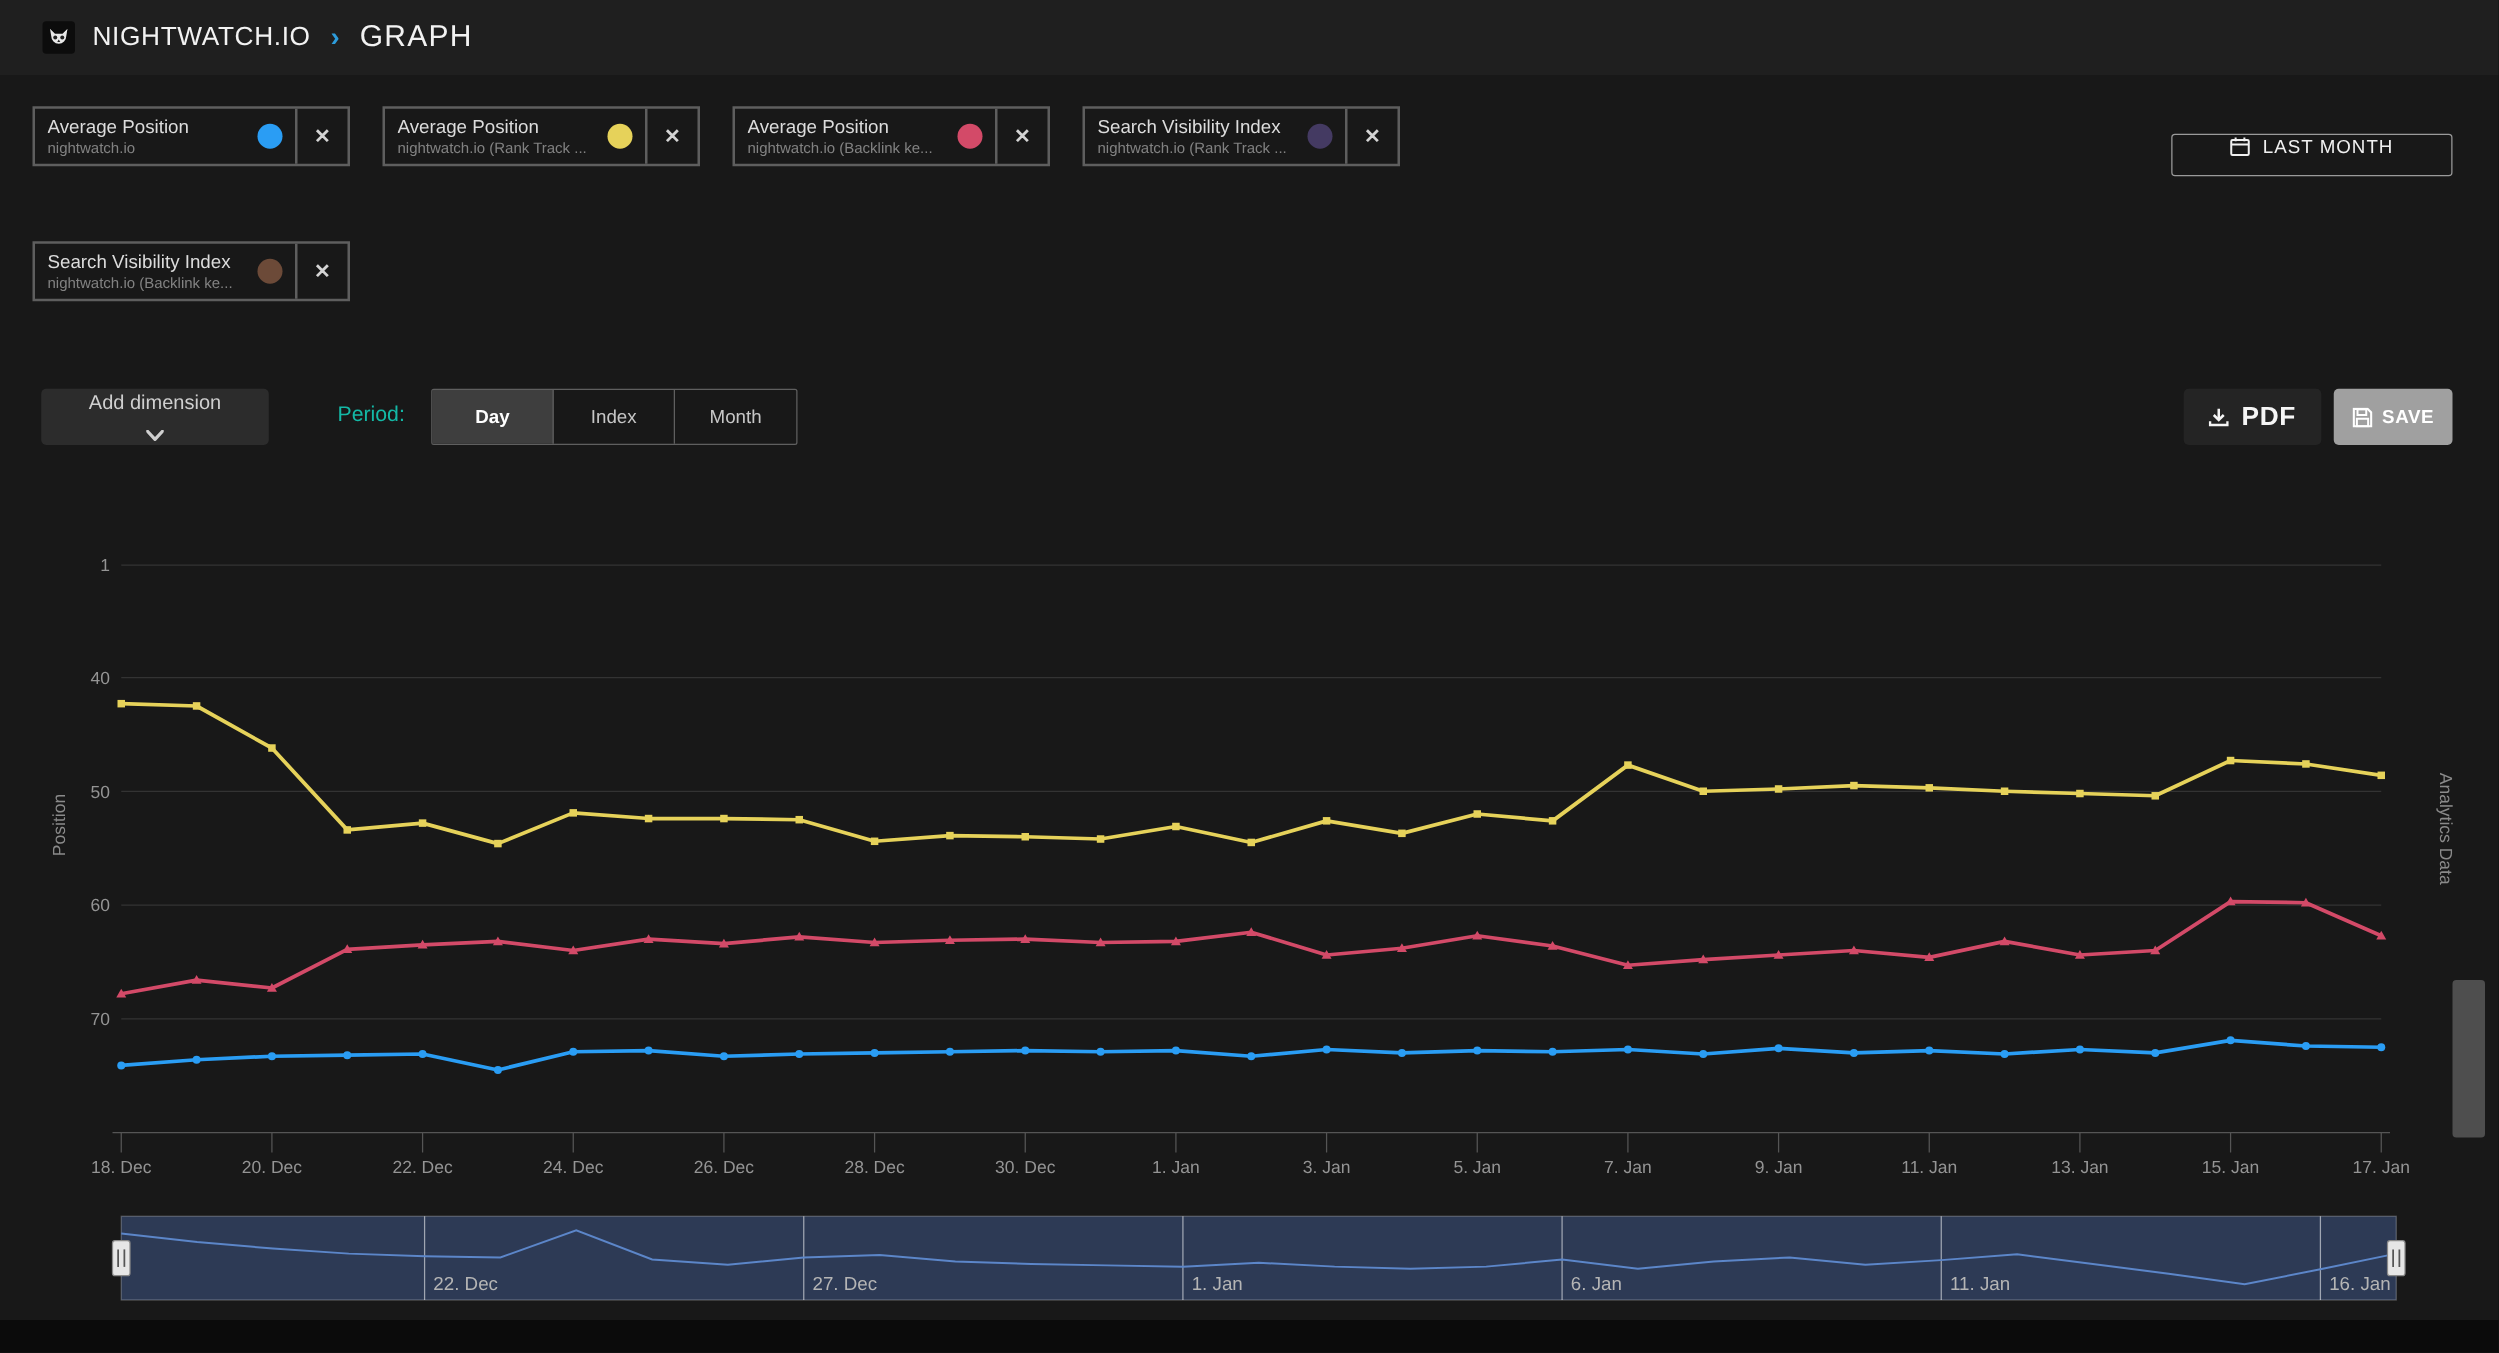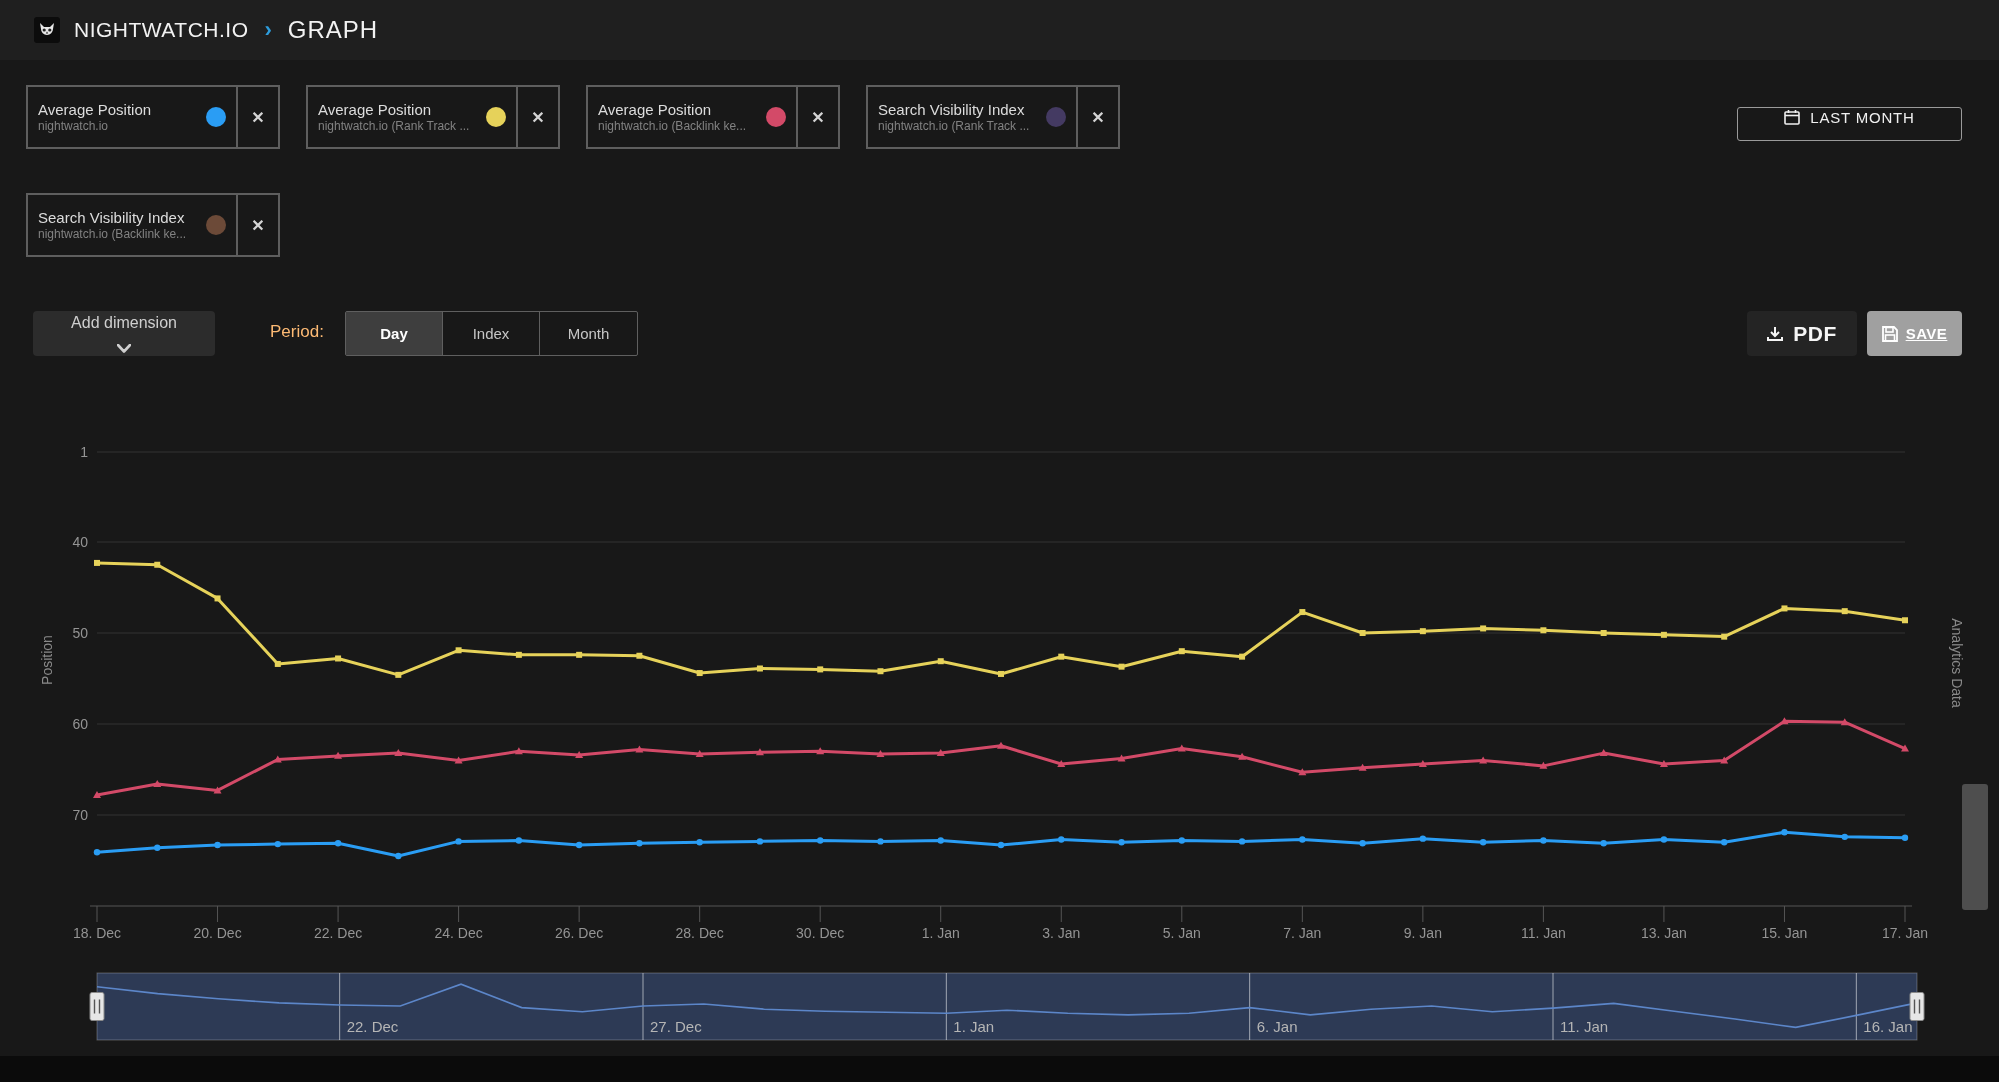--- a/index.html
+++ b/index.html
@@ -9,58 +9,58 @@
   
   .topbar{position:absolute;left:0;top:0;width:100%;height:60px;background:#1f1f1f;
           display:flex;align-items:center;padding-left:34px;box-sizing:border-box;gap:14px;}
   .logo{width:26px;height:26px;background:#0c0c0c;border-radius:3px;display:flex;
         align-items:center;justify-content:center;}
   .brand{color:#f2f2f2;font-size:21px;letter-spacing:0.5px;}
   .crumb-sep{color:#2d9cdb;font-size:22px;font-weight:bold;margin:0 2px;}
   .page-title{color:#f2f2f2;font-size:24px;letter-spacing:1px;}
 
   
-  .chip{position:absolute;width:254px;height:64px;border:2px solid #5e5e5e;
+  .chip{position:absolute;width:254px;height:48px;border:2px solid #5e5e5e;
         display:flex;align-items:stretch;box-sizing:border-box;background:transparent;}
   .chip-body{flex:1;display:flex;align-items:center;padding:0 10px;min-width:0;}
   .chip-text{flex:1;min-width:0;overflow:hidden;}
   .chip-title{color:#dcdcdc;font-size:15px;line-height:19px;white-space:nowrap;overflow:hidden;}
   .chip-sub{color:#828282;font-size:12px;line-height:15px;white-space:nowrap;overflow:hidden;}
   .chip-dot{width:20px;height:20px;border-radius:50%;flex:0 0 auto;margin-left:6px;}
   .chip-close{width:40px;border-left:2px solid #5e5e5e;display:flex;align-items:center;
               justify-content:center;cursor:pointer;color:#d4d4d4;font-size:16px;font-weight:bold;}
 
   
   .last-month{position:absolute;right:37px;top:107px;width:225px;height:34px;background:transparent;
               border:1px solid #9a9a9a;border-radius:3px;color:#f0f0f0;font-size:15px;
               letter-spacing:0.8px;display:flex;align-items:flex-start;justify-content:center;gap:10px;
               font-family:"Liberation Sans",sans-serif;cursor:pointer;}
 
   
   .add-dim{position:absolute;left:33px;top:311px;width:182px;height:45px;background:#2c2c2c;
            border:none;border-radius:4px;color:#cfcfcf;font-size:16px;display:flex;
            align-items:center;justify-content:center;gap:12px;cursor:pointer;
            font-family:"Liberation Sans",sans-serif;flex-direction:column;}
-  .period-label{position:absolute;left:270px;top:322px;color:#fdba74;font-size:17px;}
+  .period-label{position:absolute;left:270px;top:322px;color:#14b8a6;font-size:17px;}
   .segmented{position:absolute;left:345px;top:311px;height:45px;display:flex;
              border:1px solid #5f5f5f;border-radius:2px;box-sizing:border-box;}
   .segment{width:97px;display:flex;align-items:center;justify-content:center;color:#c6c6c6;
            font-size:15px;background:transparent;border:none;border-right:1px solid #5f5f5f;
            cursor:pointer;font-family:"Liberation Sans",sans-serif;}
   .segment:last-child{border-right:none;}
   .segment.active{background:#3e3e3e;color:#ffffff;font-weight:bold;}
 
   .pdf-btn{position:absolute;right:142px;top:311px;width:110px;height:45px;background:#242424;
            border:none;border-radius:4px;color:#f5f5f5;font-size:21px;font-weight:bold;
            display:flex;align-items:center;justify-content:center;gap:10px;cursor:pointer;
            letter-spacing:0.5px;font-family:"Liberation Sans",sans-serif;}
   .save-btn{position:absolute;right:37px;top:311px;width:95px;height:45px;background:#a0a0a0;
             border:none;border-radius:4px;color:#ffffff;font-size:15px;font-weight:bold;
             display:flex;align-items:center;justify-content:center;gap:8px;cursor:pointer;
-            letter-spacing:0.5px;font-family:"Liberation Sans",sans-serif;text-decoration:underline;}
+            letter-spacing:0.5px;font-family:"Liberation Sans",sans-serif;}
 
   
   #chart-svg{position:absolute;left:0;top:0;width:1999px;height:1082px;pointer-events:none;}
 
   .bottom-bar{position:absolute;left:0;top:1056px;width:100%;height:26px;background:#0b0b0b;}
 </style>
 </head>
 <body>
 
 <div id="page">

